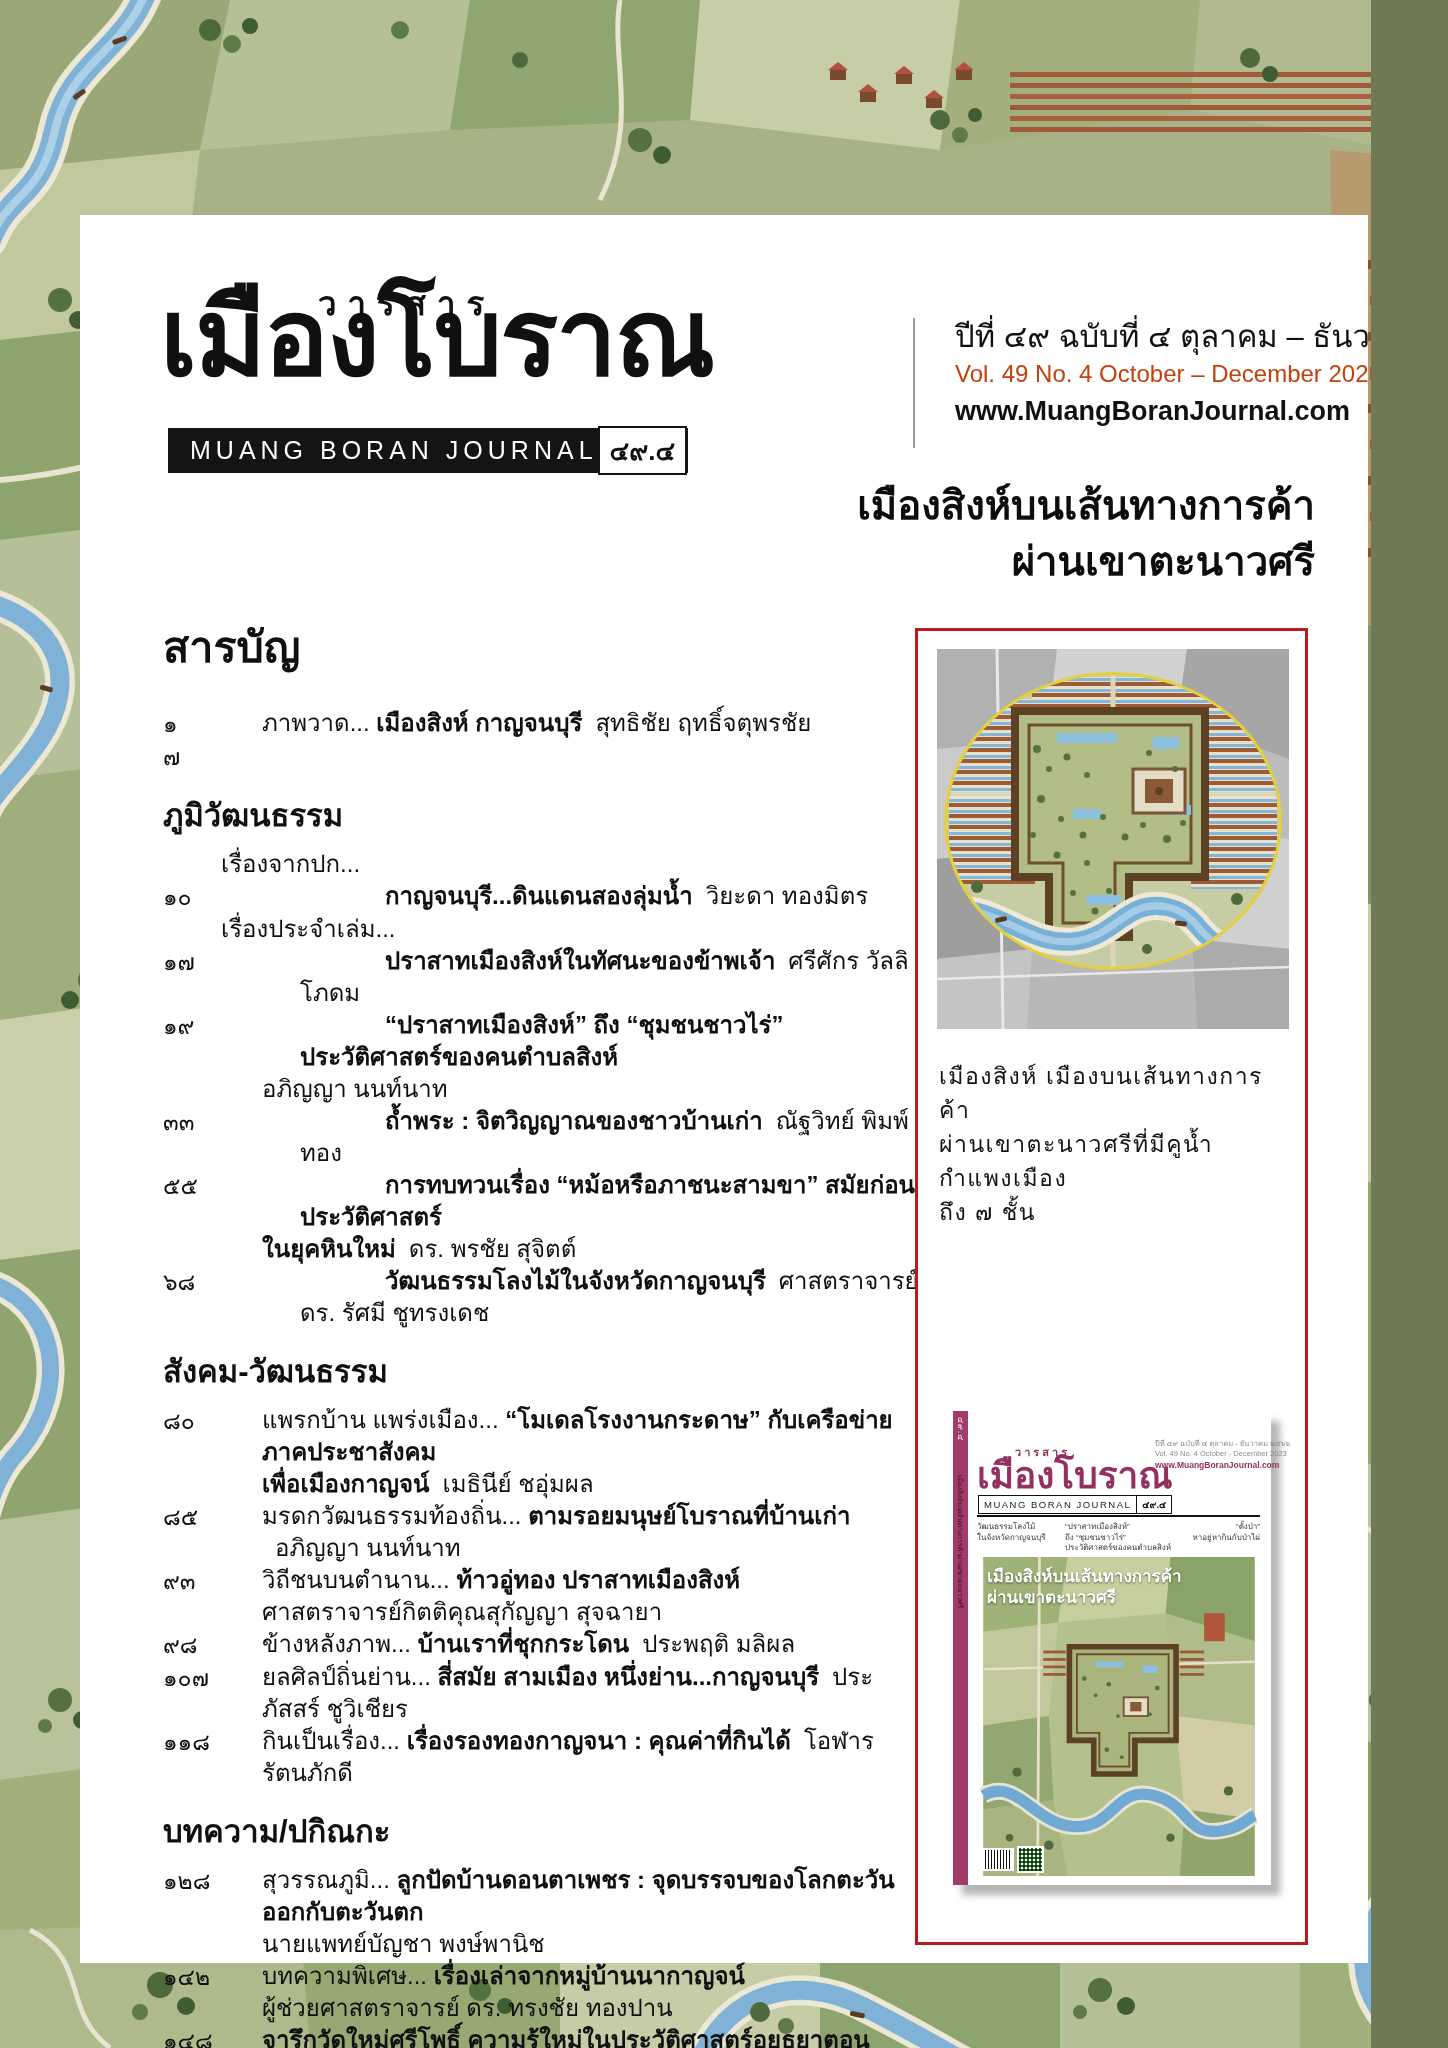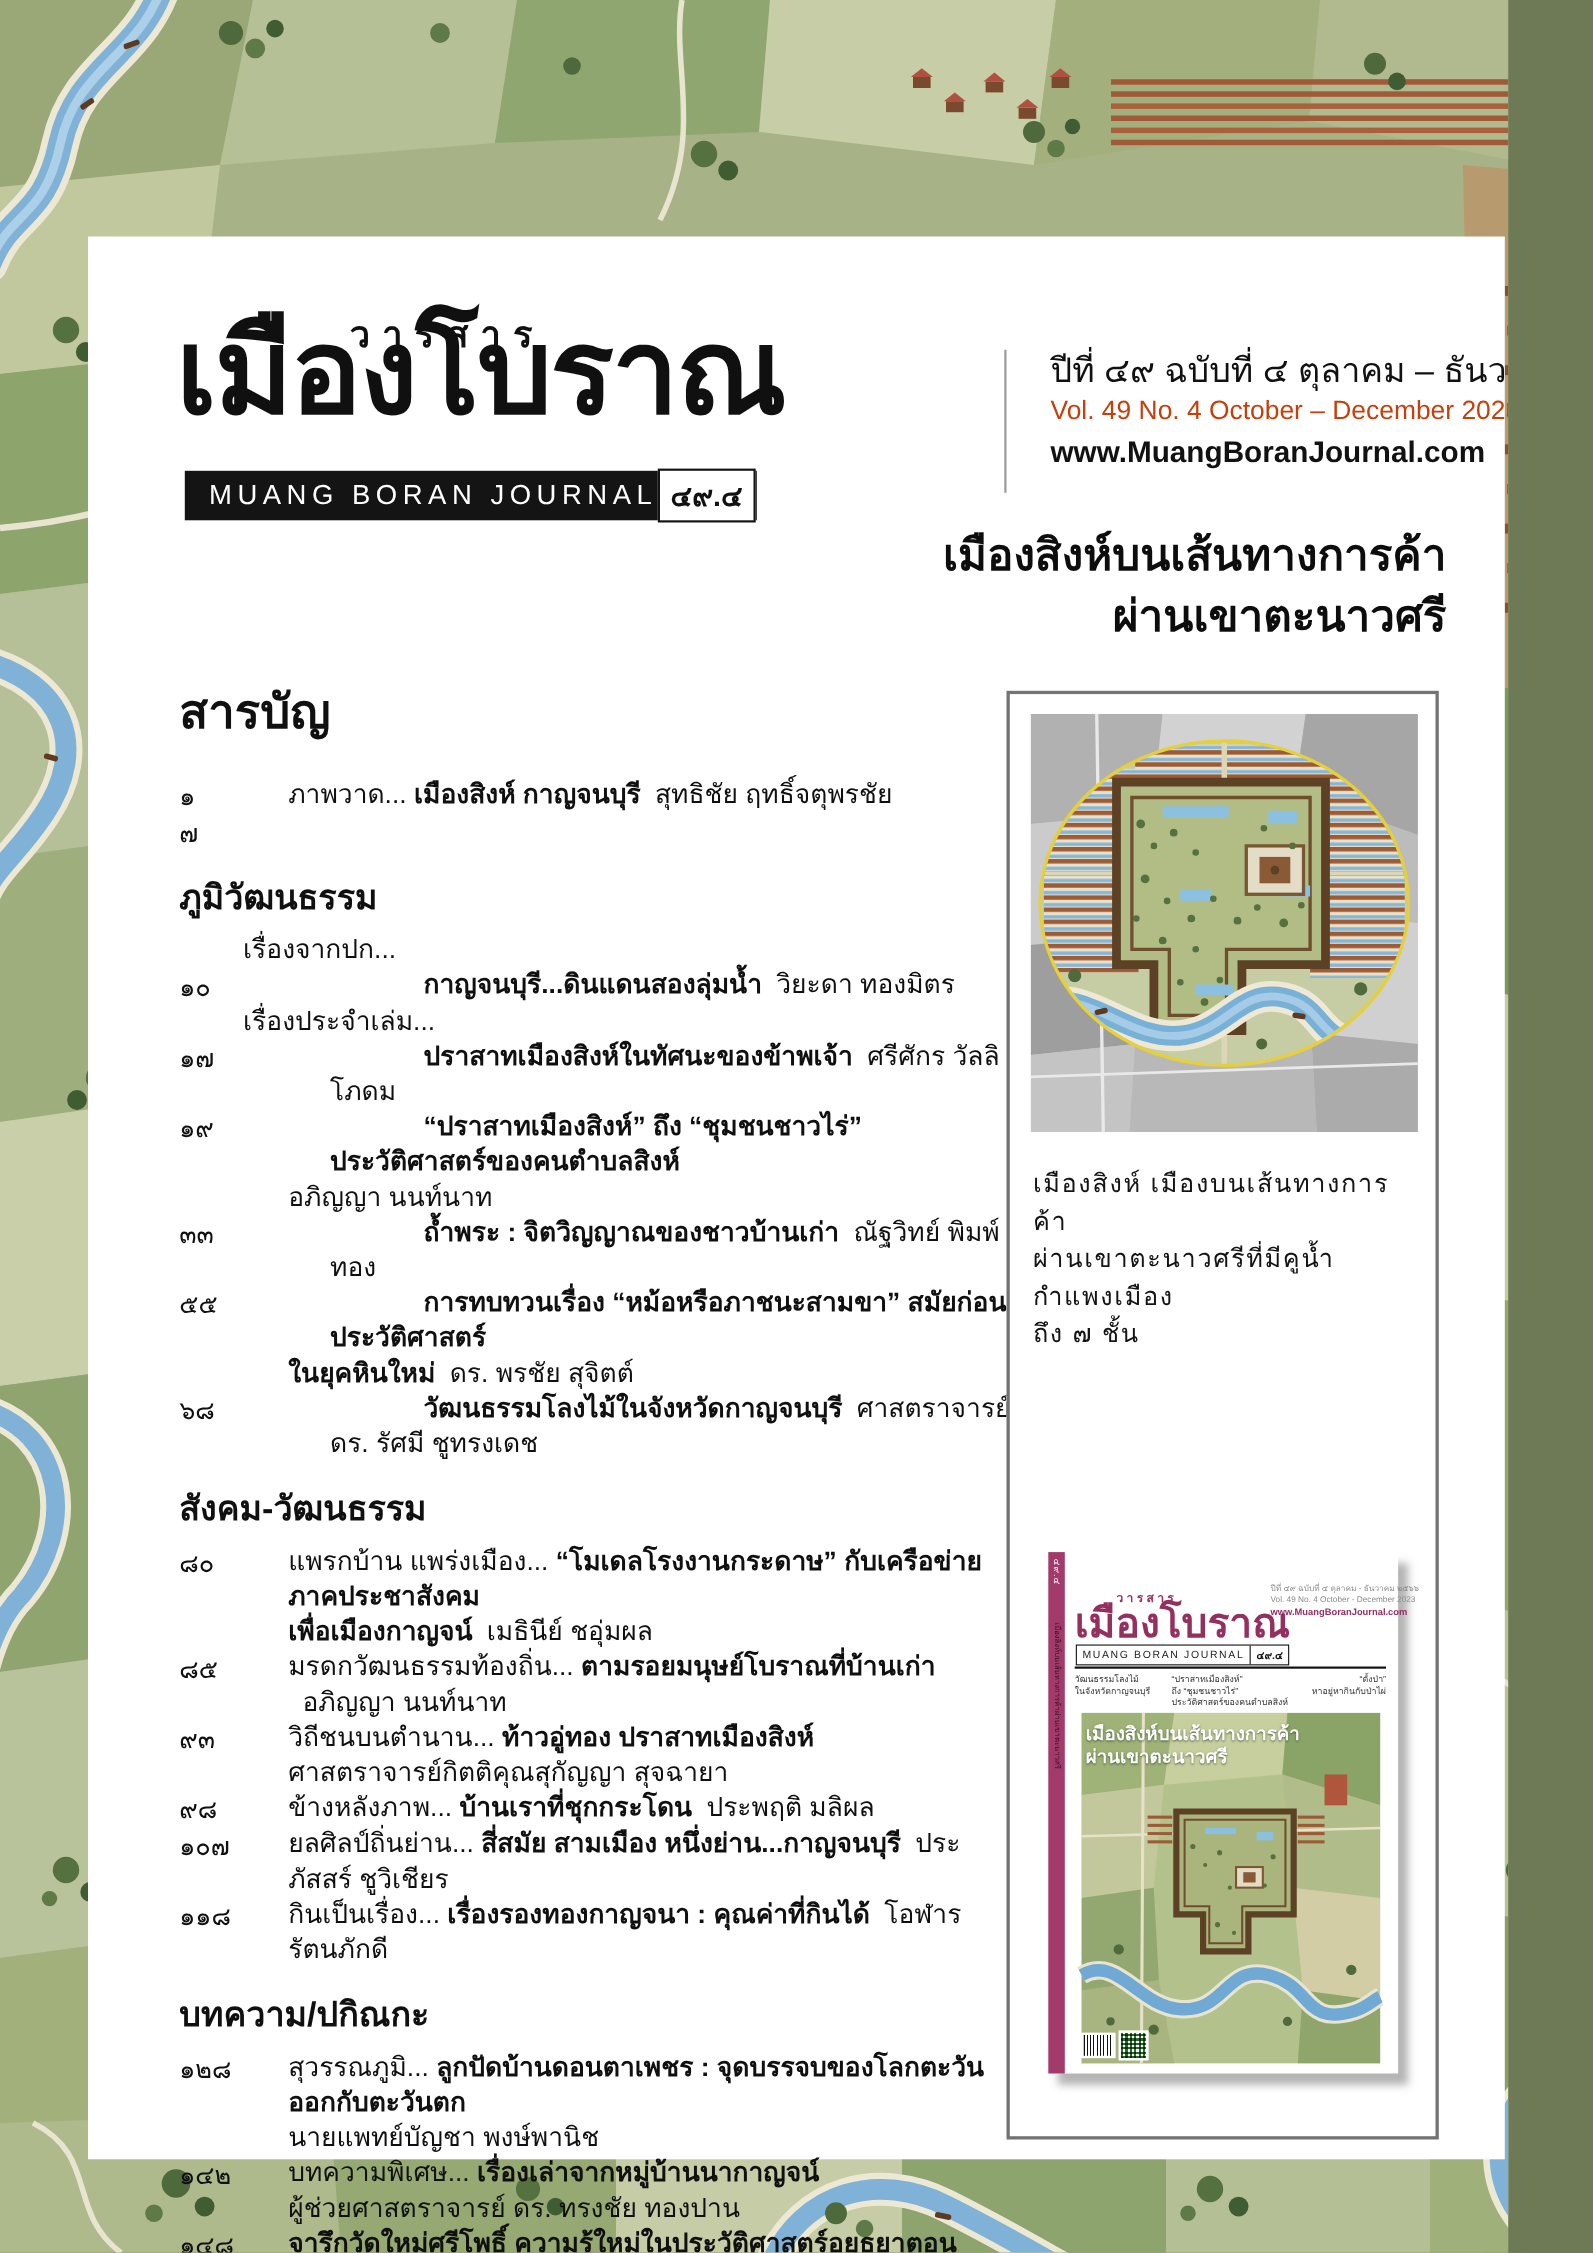--- a/index.html
+++ b/index.html
@@ -34,21 +34,21 @@
   .toc-row{display:flex;font-size:24px;line-height:32px;}
   .toc-num{width:99px;flex:none;font-size:23px;padding-top:1px;}
   .toc-txt{flex:1;}
   .toc-l1.indent{text-indent:85px;margin-left:38px;}
   .bold{font-weight:bold;}
   .auth{margin-left:13px;}
   .toc-sub{margin-left:58px;font-size:24px;line-height:32px;}
 
   
   .frame{position:absolute;left:835px;top:413px;width:393px;height:1317px;
-         border:3px solid #737373;background:#ffffff;box-sizing:border-box;}
+         border:3px solid #b91c1c;background:#ffffff;box-sizing:border-box;}
   .aerial{position:absolute;left:19px;top:18px;width:352px;height:380px;}
   .fig-caption{position:absolute;left:21px;top:428px;width:330px;font-size:23px;
                line-height:34px;letter-spacing:1.5px;color:#141414;}
 
   
   .cover{position:absolute;left:35px;top:780px;width:318px;height:474px;background:#ffffff;
          box-shadow:9px 10px 7px rgba(120,120,120,.55);}
   .spine{position:absolute;left:0;top:0;width:15px;height:100%;background:#a23a6c;}
   .spine .vtxt{position:absolute;left:1px;top:6px;writing-mode:vertical-rl;
                color:#ffffff;font-size:8px;letter-spacing:1px;}

